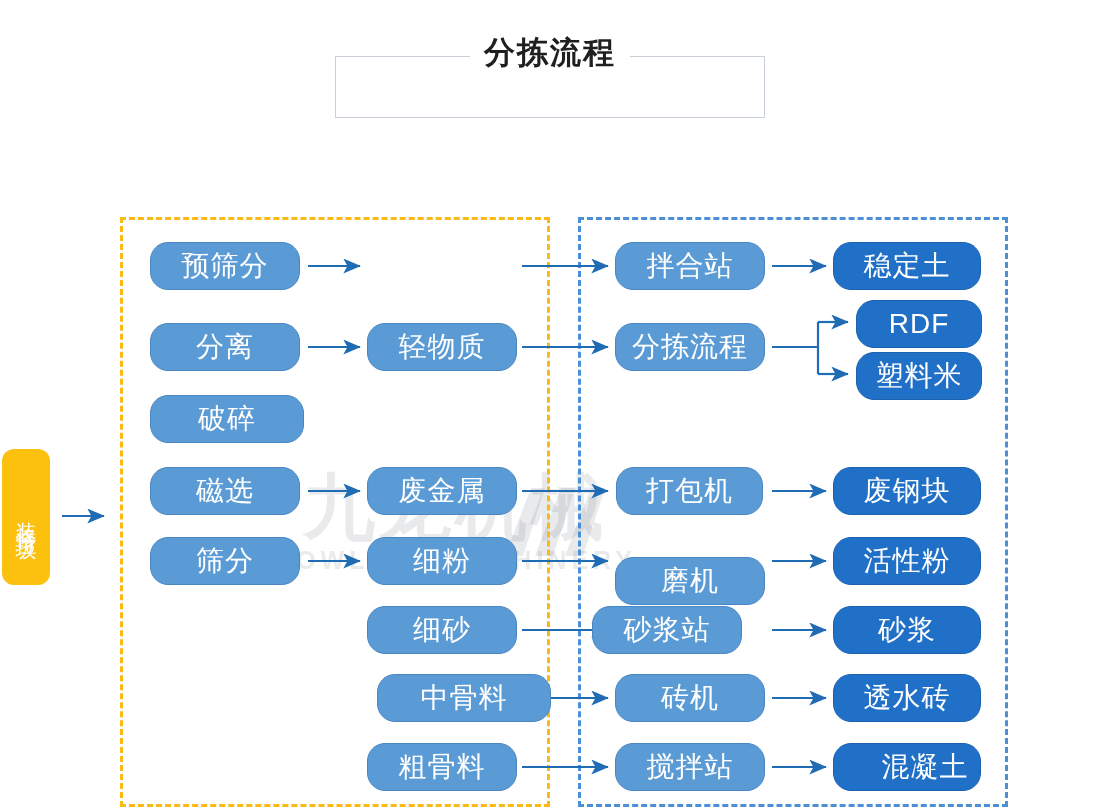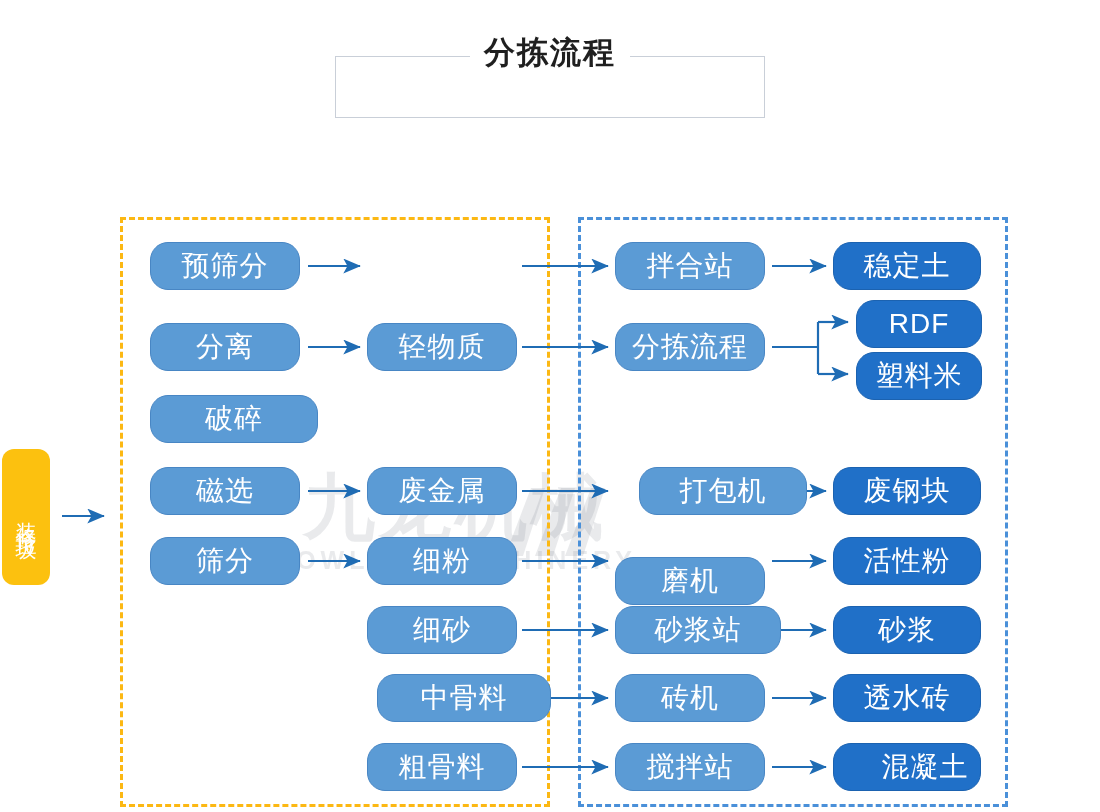--- a/index.html
+++ b/index.html
@@ -231,36 +231,36 @@
     <g stroke="#1f6cb4" stroke-width="2.2" fill="none">
       <path d="M772 347 L818 347"></path>
       <path d="M818 322 L818 374"></path>
     </g>
   </svg>
 
   <div class="node orange" style="left:2px; top:449px; width:48px; height:136px;">装修垃圾</div>
 
   <div class="node light" style="left:150px; top:242px; width:150px;">预筛分</div>
   <div class="node light" style="left:150px; top:323px; width:150px;">分离</div>
-  <div class="node light" style="left:150px; top:395px; width:168px;">破碎</div>
+  <div class="node light" style="left:150px; top:395px; width:154px;">破碎</div>
   <div class="node light" style="left:150px; top:467px; width:150px;">磁选</div>
   <div class="node light" style="left:150px; top:537px; width:150px;">筛分</div>
 
   <div class="node light" style="left:367px; top:323px; width:150px;">轻物质</div>
   <div class="node light" style="left:367px; top:467px; width:150px;">废金属</div>
   <div class="node light" style="left:367px; top:537px; width:150px;">细粉</div>
   <div class="node light" style="left:367px; top:606px; width:150px;">细砂</div>
   <div class="node light" style="left:377px; top:674px; width:174px;">中骨料</div>
   <div class="node light" style="left:367px; top:743px; width:150px;">粗骨料</div>
 
   <div class="node light" style="left:615px; top:242px; width:150px;">拌合站</div>
   <div class="node light" style="left:615px; top:323px; width:150px;">分拣流程</div>
-  <div class="node light" style="left:639px; top:467px; width:168px;">打包机</div>
+  <div class="node light" style="left:616px; top:467px; width:147px;">打包机</div>
   <div class="node light" style="left:615px; top:537px; width:150px;margin-top:20px;">磨机</div>
-  <div class="node light" style="left:615px; top:606px; width:166px;font-family:Liberation Serif, serif;">砂浆站</div>
+  <div class="node light" style="left:592px; top:606px; width:150px;font-family:Liberation Serif, serif;">砂浆站</div>
   <div class="node light" style="left:615px; top:674px; width:150px;">砖机</div>
   <div class="node light" style="left:615px; top:743px; width:150px;">搅拌站</div>
 
   <div class="node dark" style="left:833px; top:242px; width:148px;">稳定土</div>
   <div class="node dark" style="left:856px; top:300px; width:126px;">RDF</div>
   <div class="node dark" style="left:856px; top:352px; width:126px;">塑料米</div>
   <div class="node dark" style="left:833px; top:467px; width:148px;">废钢块</div>
   <div class="node dark" style="left:833px; top:537px; width:148px;">活性粉</div>
   <div class="node dark" style="left:833px; top:606px; width:148px;">砂浆</div>
   <div class="node dark" style="left:833px; top:674px; width:148px;">透水砖</div>

